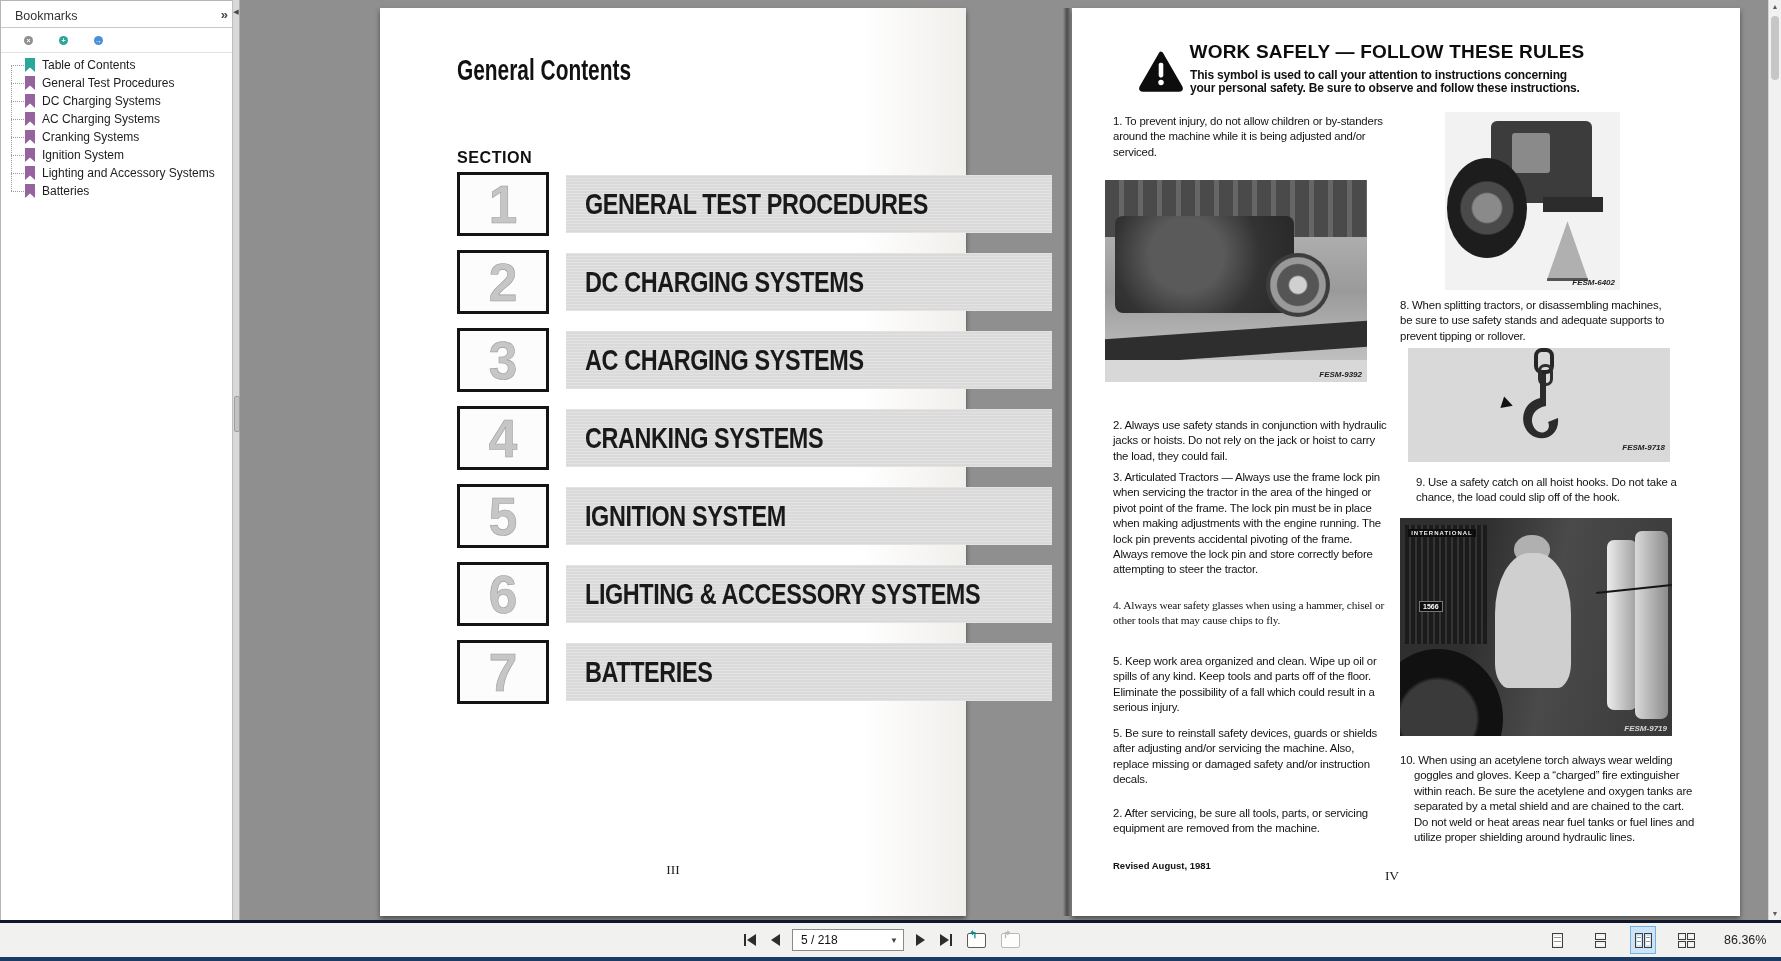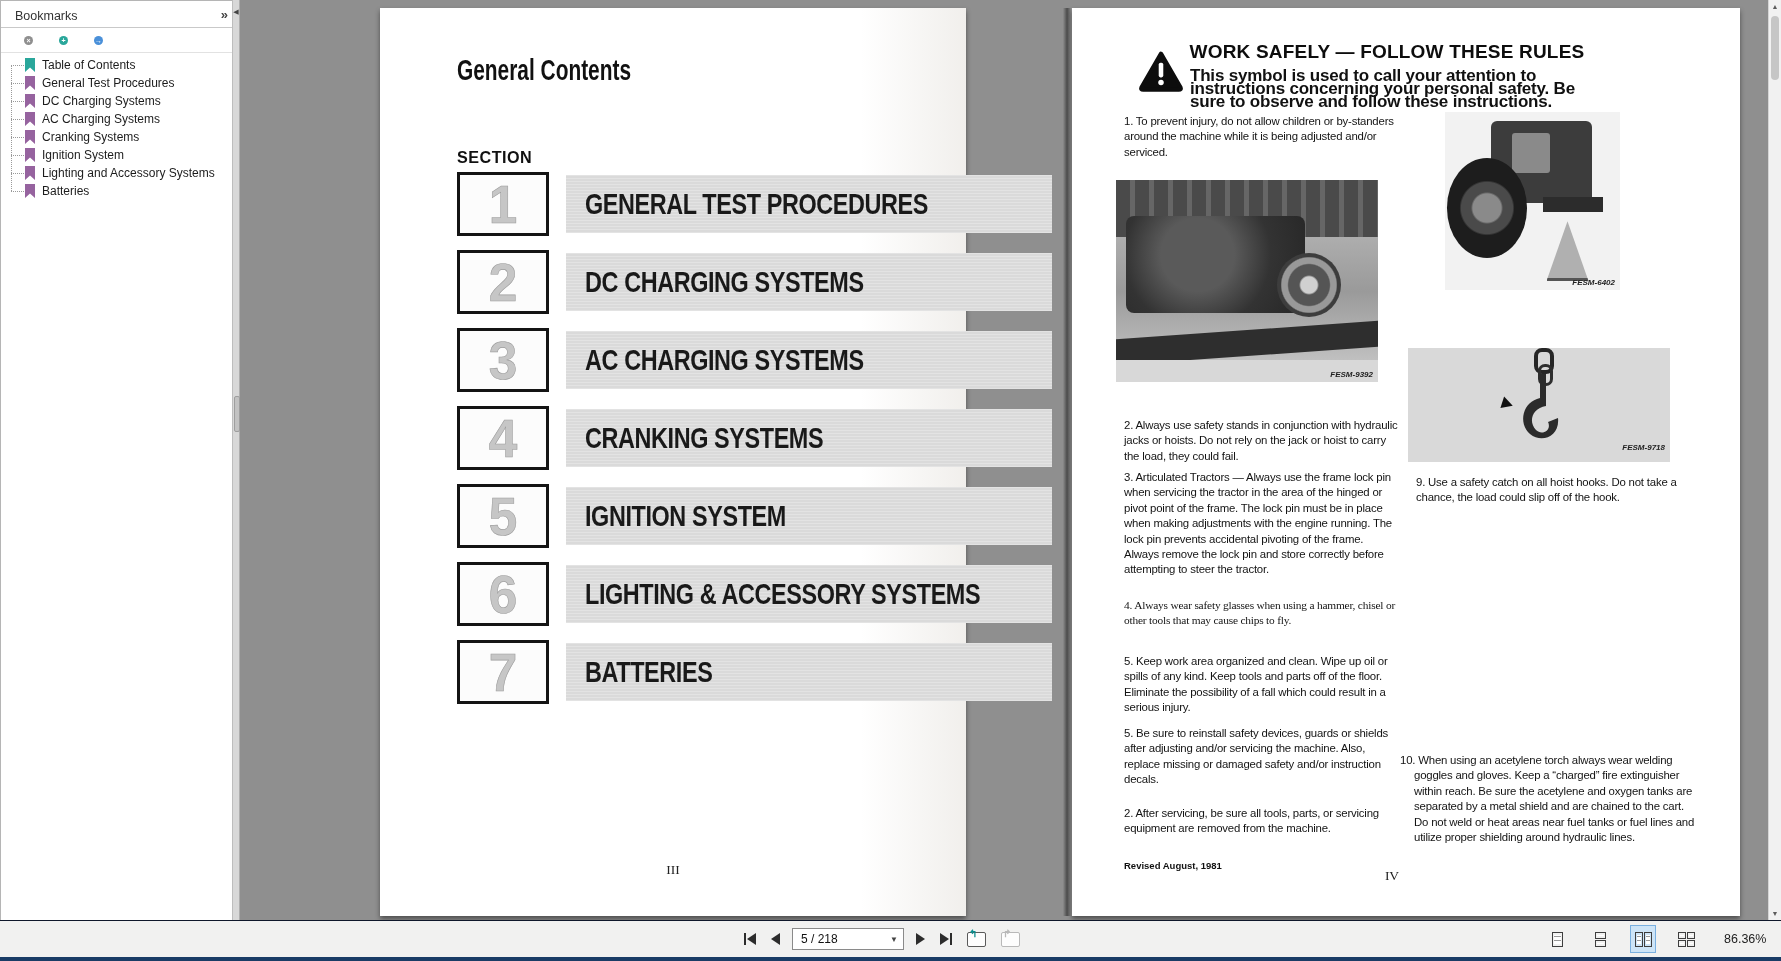--- a/index.html
+++ b/index.html
@@ -50,24 +50,24 @@
               background-image:repeating-linear-gradient(0deg,rgba(255,255,255,.25) 0 1px,transparent 1px 3px);}
   .sec-text{position:absolute;left:19px;top:0;height:58px;line-height:58px;font-size:30px;font-weight:bold;
             color:#191919;transform:scaleX(.78);transform-origin:left;white-space:nowrap;letter-spacing:-.5px;}
   .pageno{position:absolute;font-family:"Liberation Serif",serif;font-size:13.5px;color:#222;}
   .pageno-l{left:0;width:100%;text-align:center;top:854px;}
   .pageno-r{left:300px;width:40px;text-align:center;top:860px;}
   
   .warn-tri{position:absolute;left:66px;top:42px;width:46px;height:42px;}
   .ws-title{position:absolute;left:110px;top:33px;width:410px;text-align:center;font-size:19px;
             font-weight:bold;color:#0d0d0d;letter-spacing:.2px;white-space:nowrap;}
-  .ws-intro{position:absolute;left:118px;top:61px;width:398px;font-size:17px;font-weight:bold;
+  .ws-intro{position:absolute;left:118px;top:61px;width:398px;font-size:12px;font-weight:bold;
             color:#111;line-height:13px;letter-spacing:-.2px;}
   .col{position:absolute;top:0;height:100%;}
-  .col-l{left:41px;width:278px;margin-left:11px;} .col-r{left:328px;width:284px;}
+  .col-l{left:41px;width:278px;} .col-r{left:328px;width:284px;}
   .rule{position:absolute;margin:0;font-size:11.4px;line-height:15.4px;letter-spacing:-.2px;
         color:#131313;width:276px;}
   .rule.hang{padding-left:14px;text-indent:-14px;width:282px;}
   .revised{position:absolute;top:852px;left:0;font-size:9.5px;font-weight:bold;color:#111;}
   
   .photo{position:absolute;overflow:hidden;}
   .ph-cap{position:absolute;right:5px;bottom:3px;font-size:8px;font-style:italic;font-weight:bold;color:#222;}
   .abs{position:absolute;}
   .p1{background:linear-gradient(180deg,#c2c2c2 0%,#9a9a9a 55%,#cccccc 100%);}
   .p1-top{left:0;top:0;width:100%;height:28%;
@@ -111,21 +111,21 @@
            background:linear-gradient(90deg,#d9d9d9,#8c8c8c);}
   .p4-chain{right:0;top:32%;width:28%;height:2px;background:#161616;transform:rotate(-6deg);}
   
   .vsb{position:absolute;left:1768px;top:0;width:13px;height:920px;background:#f1f1f1;
        border-left:1px solid #d5d5d5;box-sizing:border-box;}
   .vsb-up,.vsb-dn{position:absolute;left:0;width:100%;text-align:center;font-size:7px;color:#5c5c5c;cursor:pointer;}
   .vsb-up{top:3px;} .vsb-dn{bottom:3px;}
   .vsb-thumb{position:absolute;left:2px;top:16px;width:8px;height:64px;background:#c6c6c6;border-radius:4px;}
   
   .toolbar{position:absolute;left:0;top:920px;width:1781px;height:37px;background:#f1f1f0;
-           border-top:1px solid #0f172a;box-sizing:border-box;}
+           border-top:3px solid #0f172a;box-sizing:border-box;}
   .tb-center{position:absolute;left:741px;top:0;height:100%;display:flex;align-items:center;gap:9px;}
   .tb-right{position:absolute;left:1544px;top:0;height:100%;display:flex;align-items:center;gap:17px;}
   .tb-btn{display:flex;align-items:center;justify-content:center;gap:1px;height:22px;padding:0 3px;cursor:pointer;}
   .tri-l{width:0;height:0;border-top:6px solid transparent;border-bottom:6px solid transparent;
          border-right:9px solid #2c2c2c;}
   .tri-r{width:0;height:0;border-top:6px solid transparent;border-bottom:6px solid transparent;
          border-left:9px solid #2c2c2c;}
   .vbar{width:2px;height:12px;background:#2c2c2c;}
   .pagebox{display:flex;align-items:center;width:112px;height:22px;background:#fff;
            border:1px solid #8a8a8a;box-sizing:border-box;cursor:text;}
@@ -321,33 +321,46 @@
     <div class="col col-r">
       <div class="photo p2" style="left:45px;top:104px;width:175px;height:178px;">
         <div class="abs p2-body"></div>
         <div class="abs p2-eng"></div>
         <div class="abs p2-tire"></div>
         <div class="abs p2-axle"></div>
         <div class="abs p2-stand"></div>
         <span class="ph-cap">FESM-6402</span>
       </div>
 
+      <p class="rule" style="top:290px;">8.  When splitting tractors, or disassembling machines, be sure to use safety stands and adequate supports to prevent tipping or rollover.</p>
 
       <div class="photo p3" style="left:8px;top:340px;width:262px;height:114px;">
         <div class="abs p3-chain1"></div>
         <div class="abs p3-chain2"></div>
         <svg class="abs" style="left:38%;top:24px;width:64px;height:84px;" viewBox="0 0 64 84">
           <path d="M32 2 L32 26 C14 30 10 52 22 62 C34 72 52 64 50 46 L40 50 C44 58 34 64 28 58 C20 50 24 36 38 34 L38 2 Z" fill="#2b2b2b"></path>
         </svg>
         <div class="abs p3-arrow"></div>
         <span class="ph-cap">FESM-9718</span>
       </div>
 
       <p class="rule" style="top:467px;margin-left:16px;">9.  Use a safety catch on all hoist hooks.  Do not take a chance, the load could slip off of the hook.</p>
 
+      <div class="photo p4" style="left:0;top:510px;width:272px;height:218px;">
+        <div class="abs p4-grille"></div>
+        <span class="abs p4-brand">INTERNATIONAL</span>
+        <span class="abs p4-model">1566</span>
+        <div class="abs p4-head"></div>
+        <div class="abs p4-worker"></div>
+        <div class="abs p4-tire"></div>
+        <div class="abs p4-cyl1"></div>
+        <div class="abs p4-cyl2"></div>
+        <div class="abs p4-chain"></div>
+        <span class="ph-cap">FESM-9719</span>
+      </div>
 
       <p class="rule hang" style="top:745px;">10.  When using an acetylene torch always wear welding goggles and gloves.  Keep a “charged” fire extinguisher within reach.  Be sure the acetylene and oxygen tanks are separated by a metal shield and are chained to the cart.  Do not weld or heat areas near fuel tanks or fuel lines and utilize proper shielding around hydraulic lines.</p>
     </div>
 
     <div class="pageno pageno-r">IV</div>
   </div>
 </div>
 
 <div class="vsb">
   <span class="vsb-up">▲</span>

